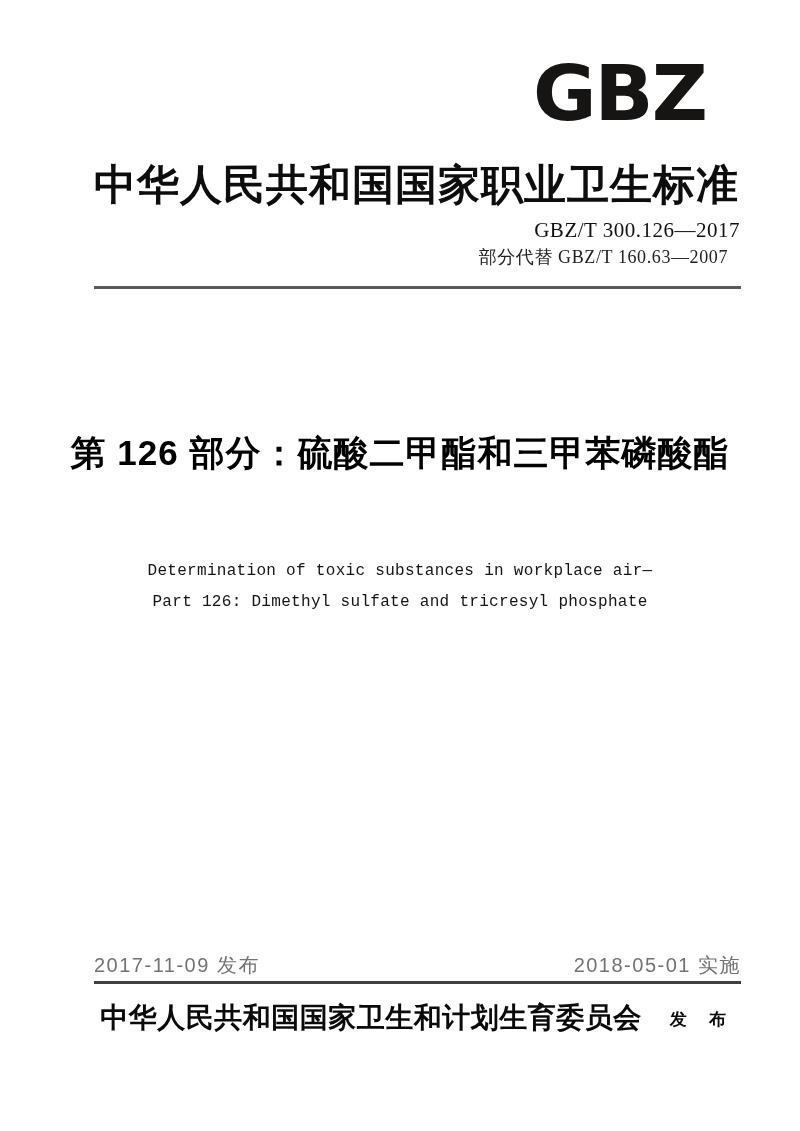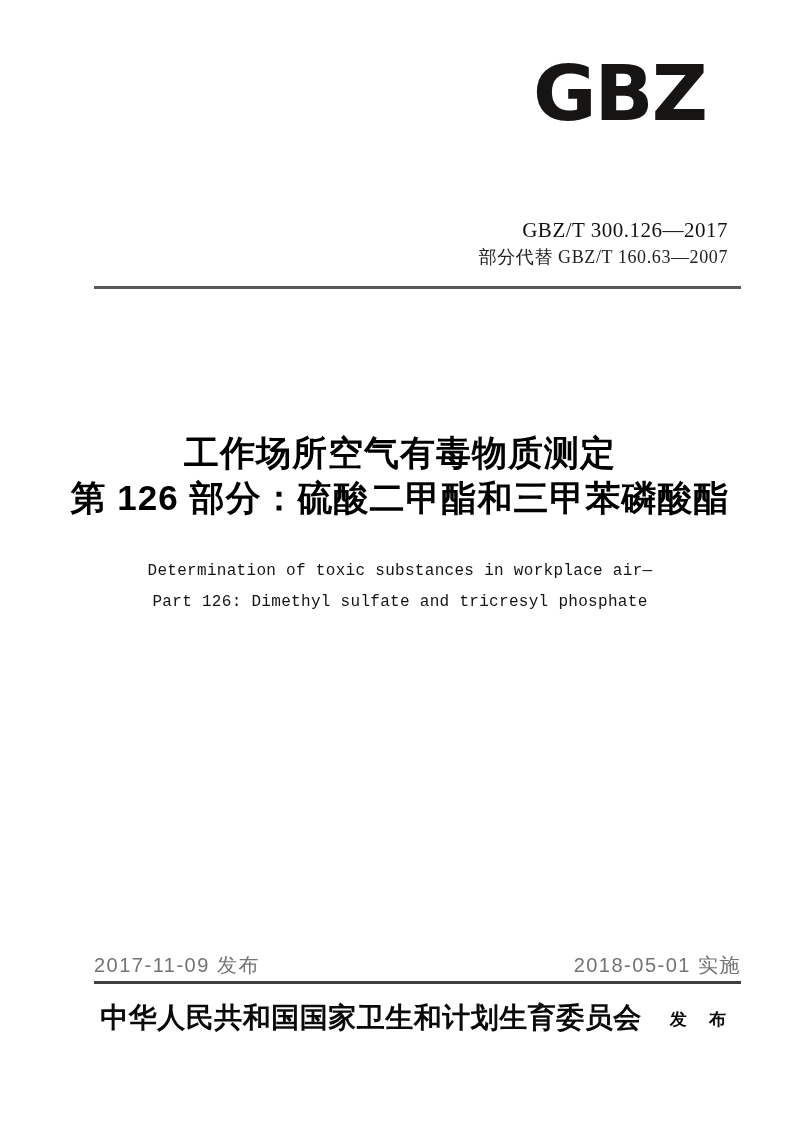--- a/index.html
+++ b/index.html
@@ -48,21 +48,21 @@
     font-size: 42px;
     line-height: 54px;
     font-weight: 600;
     letter-spacing: 1px;
     white-space: nowrap;
     color: #0d0d0d;
   }
 
   .std-number {
     position: absolute;
-    right: 72px;
+    right: 60px;
     top: 218px;
     font-family: "Liberation Serif", "DejaVu Serif", serif;
     font-size: 21px;
     letter-spacing: 0.5px;
     color: #111;
     white-space: nowrap;
   }
 
   .replaces-note {
     position: absolute;
@@ -150,29 +150,29 @@
   }
 </style>
 </head>
 <body>
 
 <div class="page">
 
 
   <div class="gbz-logo">GBZ</div>
 
+  <div class="header-title">中华人民共和国国家职业卫生标准</div>
 
   <div class="std-number">GBZ/T 300.126—2017</div>
 
   <div class="replaces-note">部分代替 GBZ/T 160.63—2007</div>
 
   <div class="rule rule-header"></div>
 
   <div class="title-cn">
-    <div>工作场所空气有毒物质测定</div>
     <div>第 126 部分：硫酸二甲酯和三甲苯磷酸酯</div>
   </div>
 
   <div class="title-en">
     <div>Determination of toxic substances in workplace air—</div>
     <div>Part 126: Dimethyl sulfate and tricresyl phosphate</div>
   </div>
 
   <div class="dates-row">
     <span>2017-11-09 发布</span>

